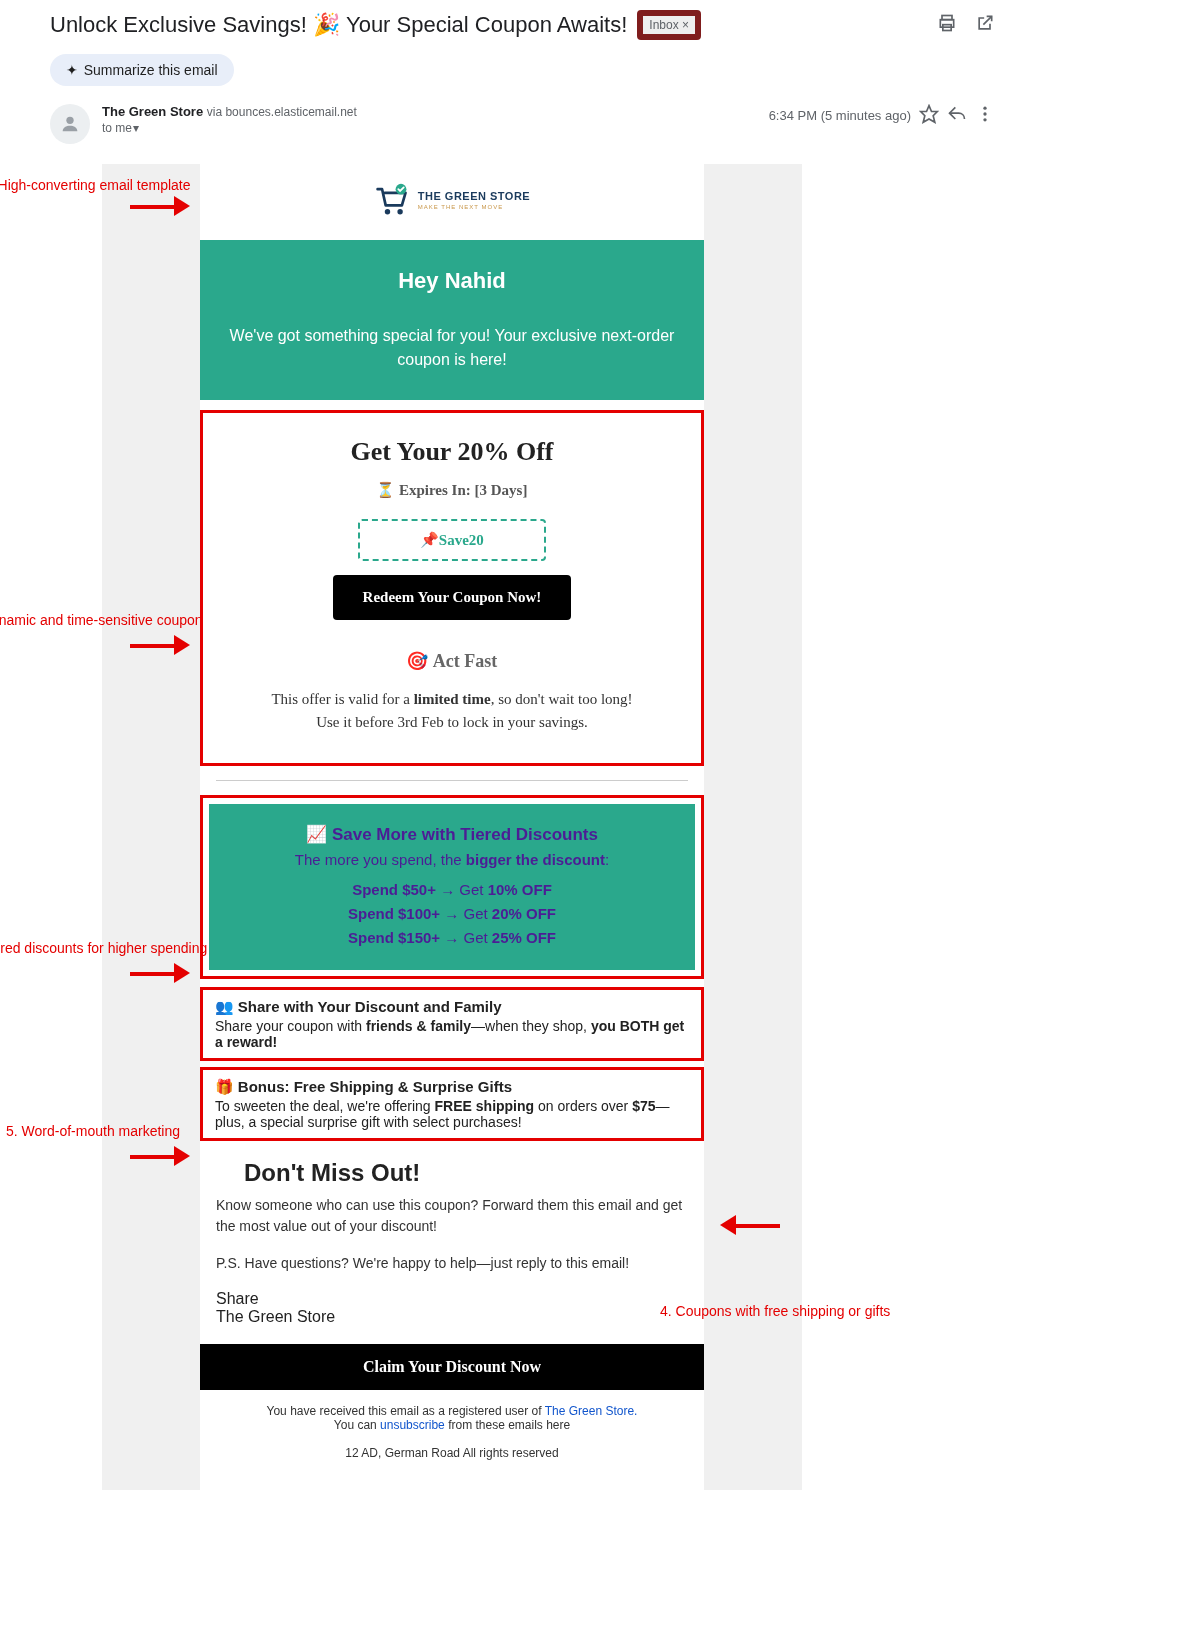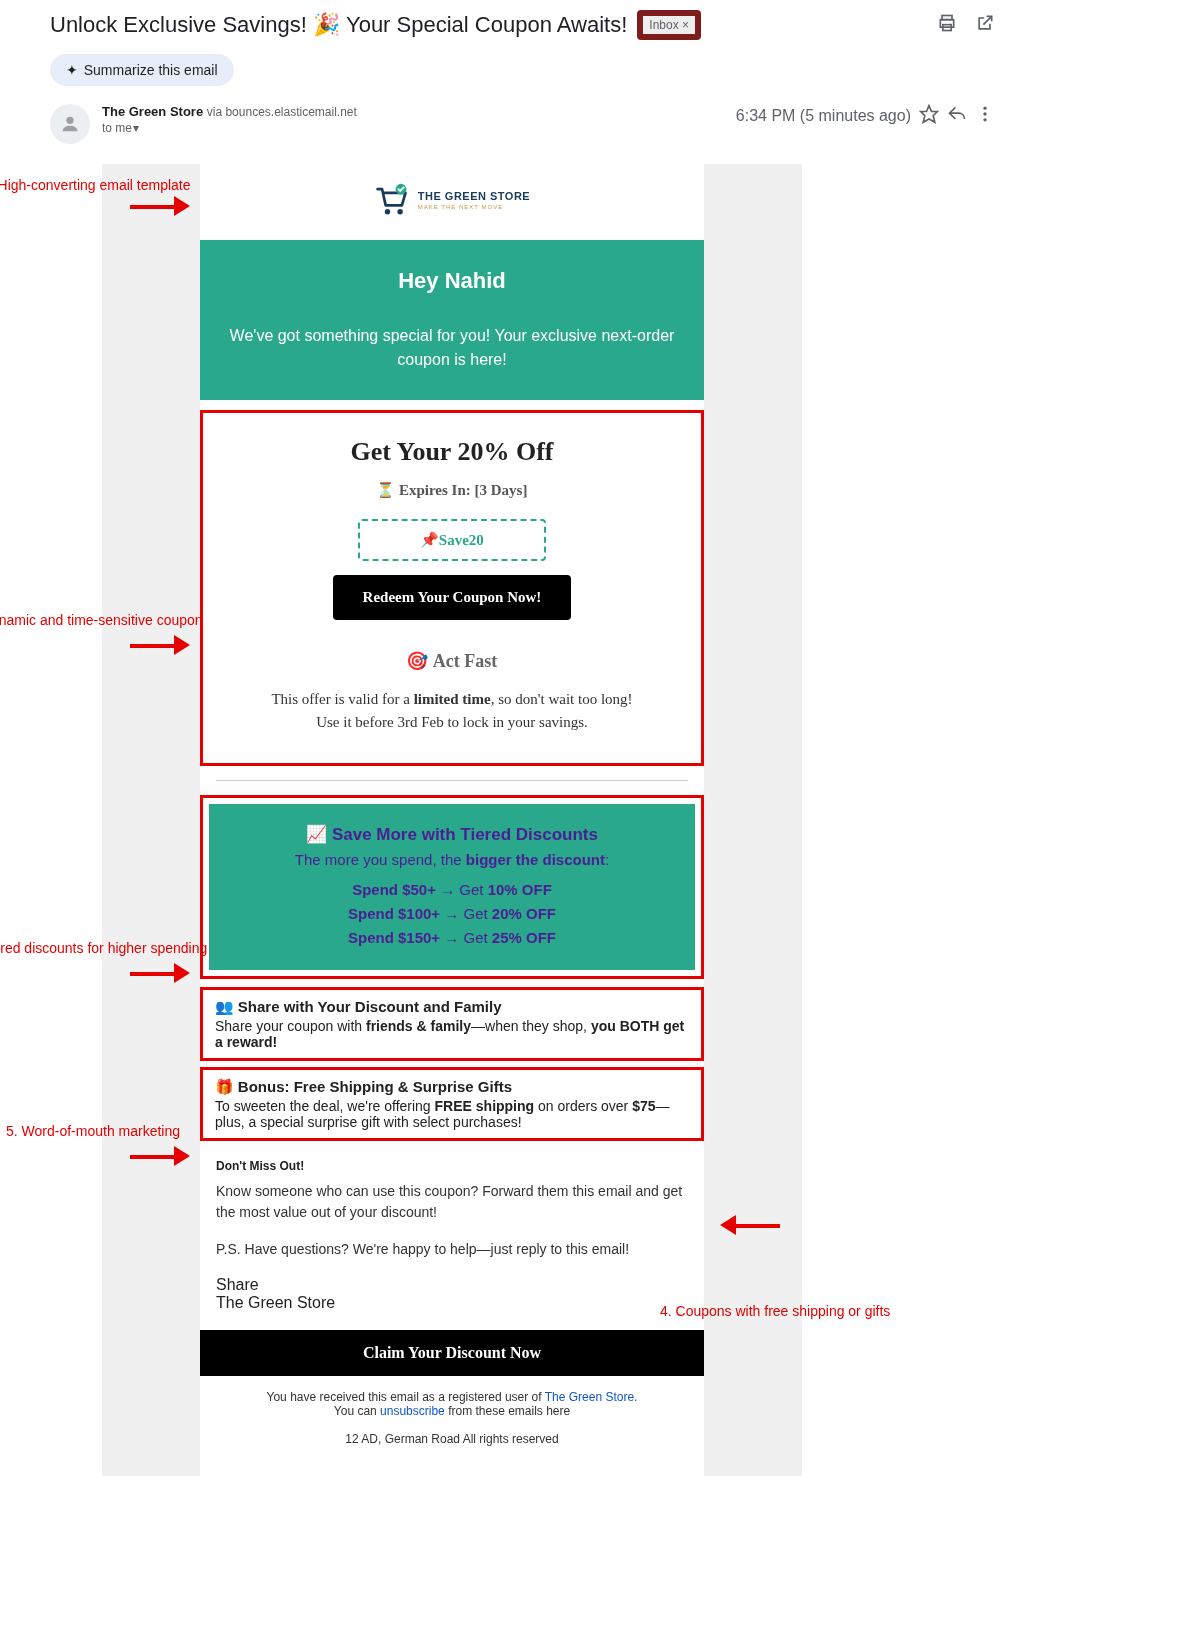--- a/index.html
+++ b/index.html
@@ -12,21 +12,21 @@
   .subject-icons { display: flex; gap: 18px; color: #5f6368; }
   .subject-icons svg { width: 20px; height: 20px; }
   .summarize { display: inline-flex; align-items: center; gap: 6px; background: #e8eef9; color: #1f1f1f; font-size: 14px; font-weight: 500; padding: 8px 16px; border-radius: 18px; margin-bottom: 18px; cursor: pointer; }
   .meta-row { display: flex; align-items: flex-start; gap: 12px; margin-bottom: 20px; }
   .avatar { width: 40px; height: 40px; border-radius: 50%; background: #eceff1; display: flex; align-items: center; justify-content: center; color: #9aa0a6; flex-shrink: 0; }
   .avatar svg { width: 22px; height: 22px; }
   .meta-text { flex: 1; font-size: 13px; }
   .sender-name { font-weight: 700; color: #202124; }
   .via { font-size: 12px; color: #5f6368; }
   .to-row { color: #5f6368; font-size: 12px; display: flex; align-items: center; gap: 1px; margin-top: 2px; }
-  .meta-right { display: flex; align-items: center; gap: 8px; color: #5f6368; font-size: 16px; }
+  .meta-right { display: flex; align-items: center; gap: 8px; color: #5f6368; font-size: 13px; }
   .meta-right svg { width: 20px; height: 20px; cursor: pointer; }
   .body-wrap { margin-left: 52px; background: #f0f0f0; width: 700px; position: relative; }
   .email-body { width: 504px; margin: 0 auto; background: #fff; }
   .logo-area { background: #fff; padding: 18px 0; text-align: center; }
   .logo-inner { display: inline-flex; align-items: center; gap: 8px; }
   .cart-svg { width: 36px; height: 36px; }
   .logo-text { text-align: left; line-height: 1; }
   .logo-main { font-weight: 700; font-size: 11px; color: #1a3a5c; letter-spacing: 0.5px; }
   .logo-sub { font-size: 6px; color: #c9974a; letter-spacing: 1px; margin-top: 2px; }
   .hero { background: #2aa88c; color: #fff; text-align: center; padding: 28px 24px; }
@@ -42,21 +42,21 @@
   .offer-p { font-size: 15px; color: #333; line-height: 1.5; padding: 0 30px; }
   .hr { height: 1px; background: #ccc; margin: 14px 16px; }
   .tiered-wrap { padding: 6px; }
   .tiered { background: #2aa88c; color: #4c1d95; text-align: center; padding: 20px 16px; }
   .tiered-h { font-size: 17px; font-weight: 700; margin-bottom: 6px; }
   .tiered-p { font-size: 15px; margin-bottom: 10px; }
   .tiered-line { font-size: 15px; line-height: 1.6; }
   .share-sec, .bonus-sec { padding: 8px 12px; font-size: 14px; }
   .share-h, .bonus-h { font-weight: 700; font-size: 15px; color: #222; margin-bottom: 2px; }
   .plain-sec { padding: 18px 16px; }
-  .plain-h { font-size: 12px; font-weight: 700; margin-bottom: 8px; }
+  .plain-h { font-size: 24px; font-weight: 700; margin-bottom: 8px; margin-left: 28px; }
   .plain-p { font-size: 14px; color: #333; line-height: 1.5; margin-bottom: 16px; }
   .claim-bar { background: #000; color: #fff; text-align: center; padding: 14px; font-family: Georgia, serif; font-size: 16px; font-weight: 700; cursor: pointer; }
   .footer { text-align: center; font-size: 12px; color: #333; padding: 14px 10px 30px; }
   .footer a { color: #1155cc; cursor: pointer; }
   .anno { position: absolute; color: #e40000; font-size: 14px; z-index: 10; pointer-events: none; }
   .arrow-r { position: absolute; width: 60px; height: 20px; z-index: 10; }
   .arrow-r::before { content: ''; position: absolute; top: 9px; left: 0; right: 14px; height: 4px; background: #e40000; }
   .arrow-r::after { content: ''; position: absolute; right: 0; top: 0; border-left: 16px solid #e40000; border-top: 10px solid transparent; border-bottom: 10px solid transparent; }
   .arrow-l { position: absolute; width: 60px; height: 20px; z-index: 10; }
   .arrow-l::before { content: ''; position: absolute; top: 9px; left: 14px; right: 0; height: 4px; background: #e40000; }

